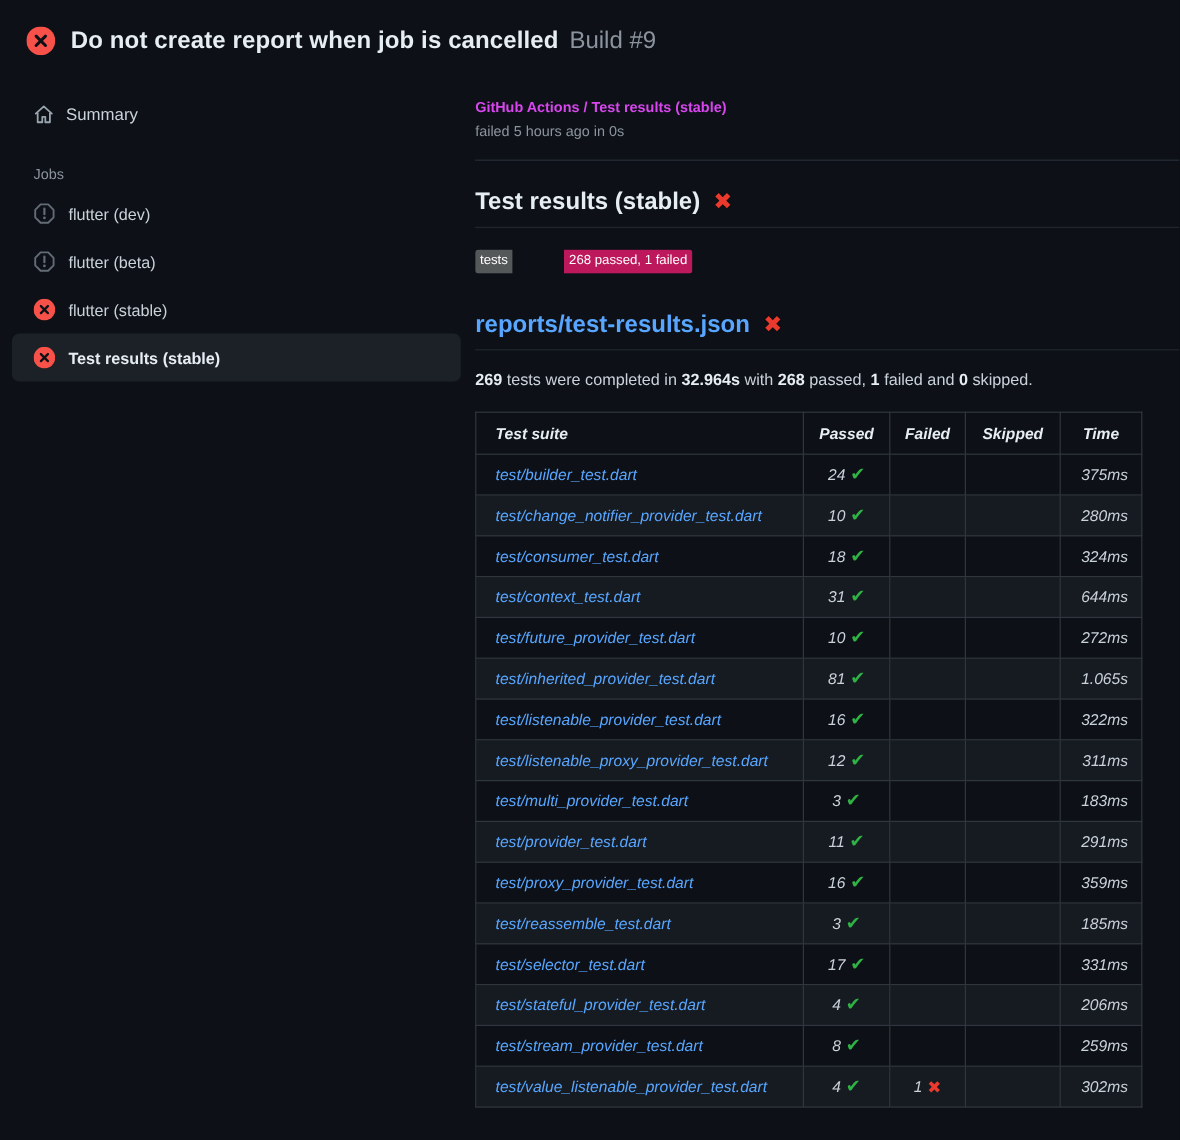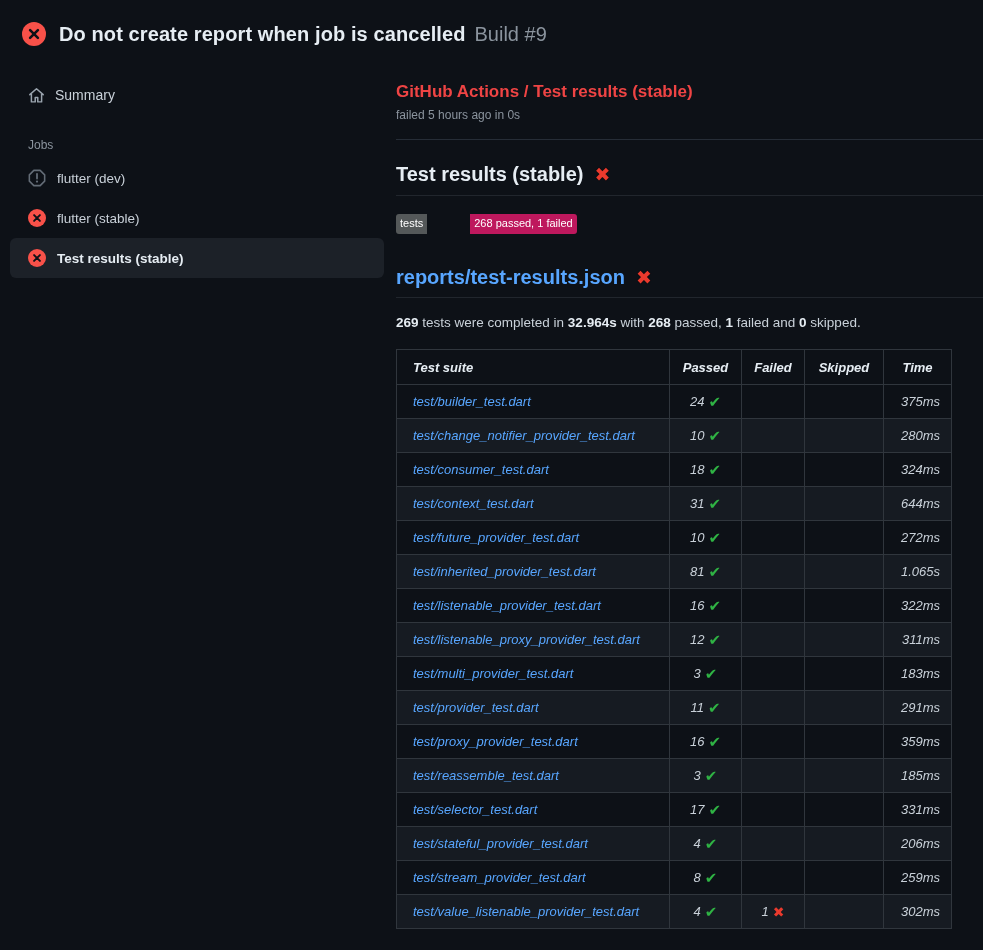--- a/index.html
+++ b/index.html
@@ -35,21 +35,21 @@
   .job-item {
     display:flex; align-items:center; gap:11px;
     height:40px; padding:0 12px 0 18px; border-radius:6px; cursor:pointer;
   }
   .job-item .lbl { font-size:13.5px; color:#c9d1d9; }
   .job-item.selected { background:#1c2128; }
   .job-item.selected .lbl { font-weight:700; color:#e6edf3; }
   .status-icon { display:inline-flex; width:18px; height:18px; flex-shrink:0; }
 
   
-  .breadcrumb { font-size:17px; font-weight:700; color:#ef4444; }
+  .breadcrumb { font-size:12px; font-weight:700; color:#d946ef; }
   .run-meta { font-size:12px; color:#8b949e; margin-top:6px; }
   .rule { border:none; border-top:1px solid #262d37; margin-top:17px; }
 
   h1.section-title {
     margin-top:23px; padding-bottom:9px; border-bottom:1px solid #21262d;
     font-size:20px; font-weight:700; color:#e6edf3;
     display:flex; align-items:center; gap:11px;
   }
   .xmark {
     color:#ea3a2d; font-size:19px; font-weight:700; line-height:1;
@@ -121,20 +121,30 @@
             <svg viewBox="0 0 16 16" width="18" height="18" fill="none">
               <path d="M5.2 1.2h5.6l4 4v5.6l-4 4H5.2l-4-4V5.2z" stroke="#636c76" stroke-width="1.4" stroke-linejoin="round"></path>
               <path d="M8 4.3v4.2" stroke="#636c76" stroke-width="1.6" stroke-linecap="round"></path>
               <circle cx="8" cy="11.2" r="1" fill="#636c76"></circle>
             </svg>
           </span>
           <span class="lbl">flutter (dev)</span>
         </div>
         <div class="job-item">
           <span class="status-icon">
+            <svg viewBox="0 0 16 16" width="18" height="18" fill="none">
+              <path d="M5.2 1.2h5.6l4 4v5.6l-4 4H5.2l-4-4V5.2z" stroke="#636c76" stroke-width="1.4" stroke-linejoin="round"></path>
+              <path d="M8 4.3v4.2" stroke="#636c76" stroke-width="1.6" stroke-linecap="round"></path>
+              <circle cx="8" cy="11.2" r="1" fill="#636c76"></circle>
+            </svg>
+          </span>
+          <span class="lbl">flutter (beta)</span>
+        </div>
+        <div class="job-item">
+          <span class="status-icon">
             <svg viewBox="0 0 16 16" width="18" height="18">
               <circle cx="8" cy="8" r="8" fill="#f85149"></circle>
               <path d="M5.4 5.4l5.2 5.2M10.6 5.4l-5.2 5.2" stroke="#0d1117" stroke-width="1.7" stroke-linecap="round"></path>
             </svg>
           </span>
           <span class="lbl">flutter (stable)</span>
         </div>
         <div class="job-item selected">
           <span class="status-icon">
             <svg viewBox="0 0 16 16" width="18" height="18">

